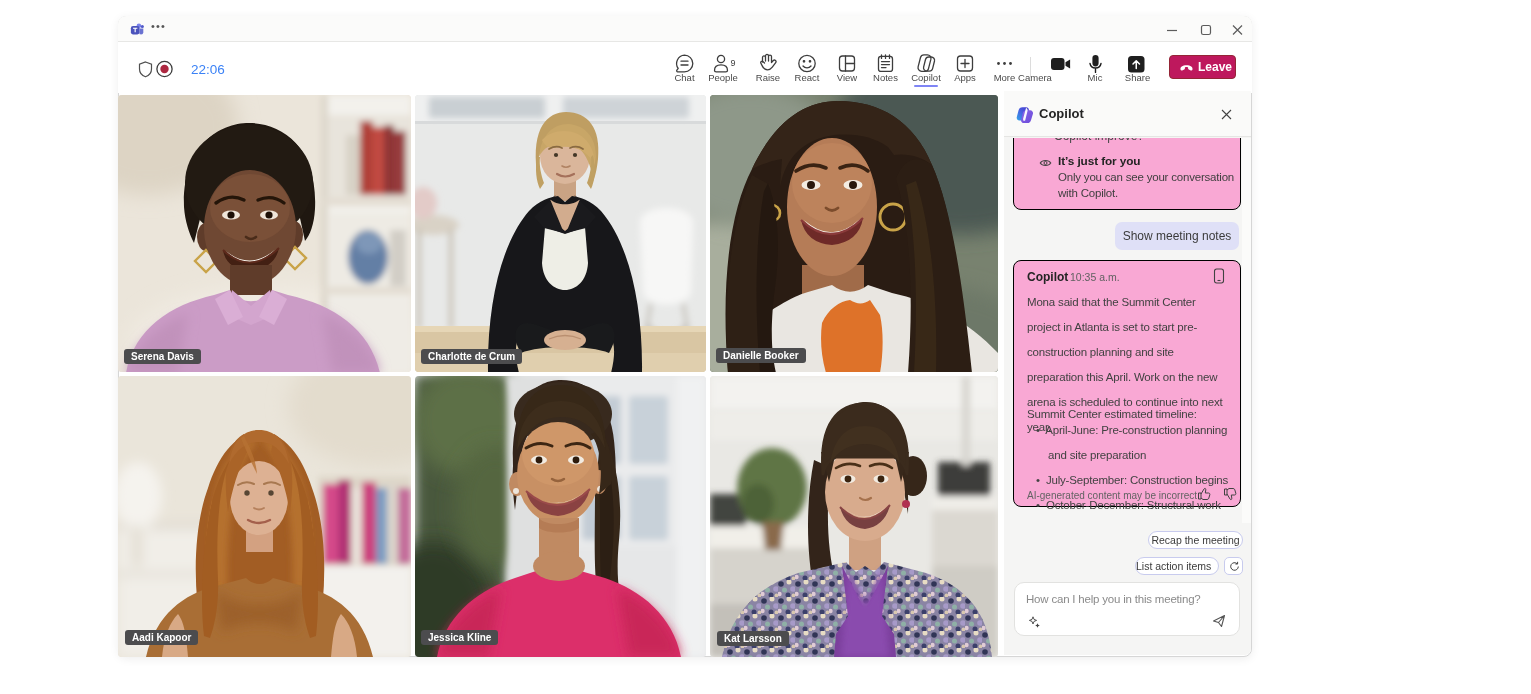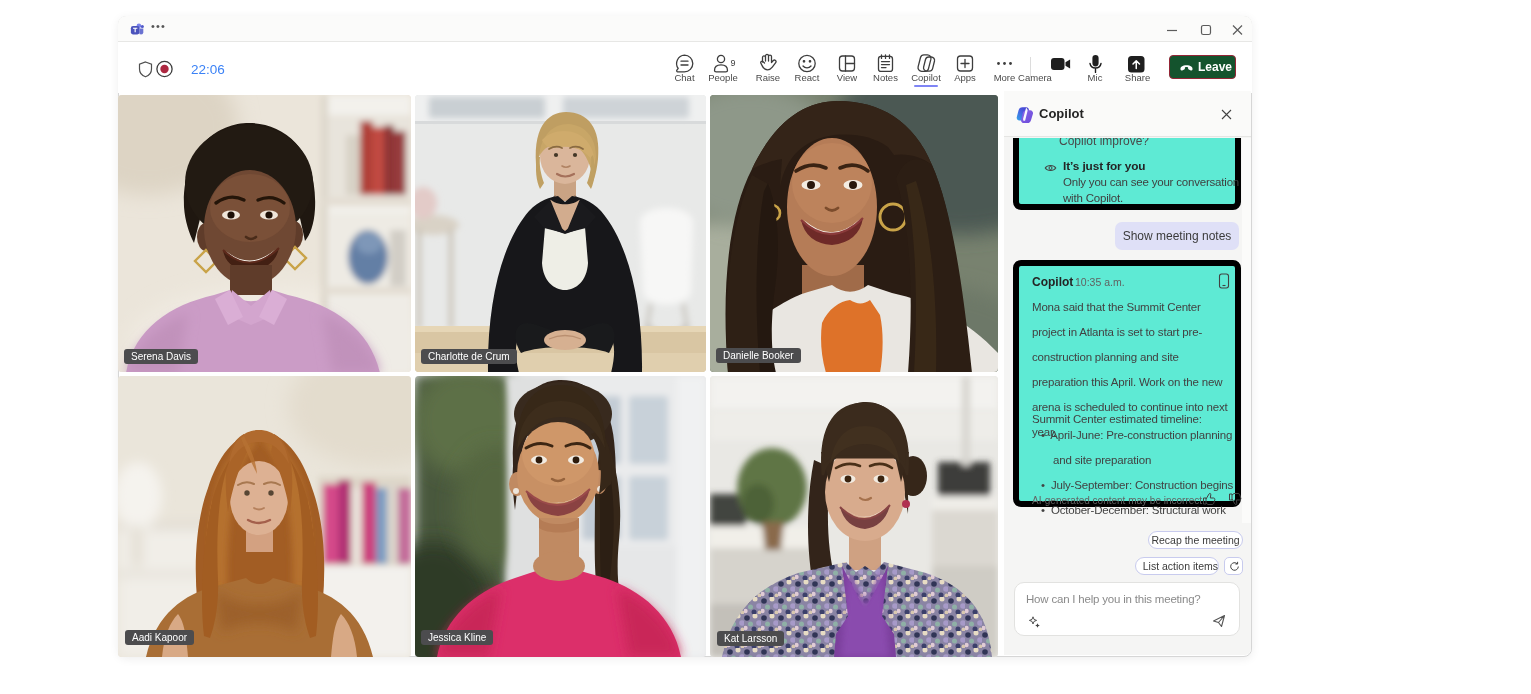--- a/index.html
+++ b/index.html
@@ -4,25 +4,25 @@
 <style>
   * { margin:0; padding:0; box-sizing:border-box; }
   html,body { width:1531px; height:694px; background:#ffffff; font-family:"Liberation Sans", sans-serif; position:relative; overflow:hidden; }
   .abs { position:absolute; }
   #win { position:absolute; left:118px; top:16px; width:1134px; height:641px; background:#fff; border:1px solid #d6d6d6; border-radius:8px; box-shadow:0 2px 10px rgba(0,0,0,0.07); }
   #titlebar { position:absolute; left:118px; top:16px; width:1134px; height:26px; background:#fbfbfa; border-bottom:1px solid #e7e7e5; border-radius:8px 8px 0 0; }
   #toolbar { position:absolute; left:118px; top:42px; width:1134px; height:51px; background:#fff; }
   .tb-label { position:absolute; font-size:9.5px; color:#4a4a4a; text-align:center; width:60px; transform:translateX(-50%); top:30px; }
   .tile { position:absolute; border-radius:4px; overflow:hidden; }
   .tile svg { display:block; }
-  .nametag { position:absolute; background:#4c4c4e; color:#fff; font-size:10px; line-height:15px; padding:0 7px; border-radius:3px; white-space:nowrap; }
+  .nametag { position:absolute; background:#4c4c4e; color:#fff; font-size:10px; line-height:15px; padding:0 7px; border-radius:3px; white-space:nowrap;font-weight:bold; }
   #panel { position:absolute; left:1004px; top:91px; width:247px; height:564px; background:#f5f5f4; border-radius:0 0 6px 0; }
   #phead { position:absolute; left:0; top:0; width:247px; height:46px; background:#fafaf9; border-bottom:1px solid #e5e5e3; }
   #pbody { position:absolute; left:0; top:47px; width:247px; height:517px; overflow:hidden; }
-  .card { position:absolute; background:#5eead4; border:6px solid #000000; border-radius:8px; }
+  .card { position:absolute; background:#f9a8d4; border:1px solid #000000; border-radius:8px; }
   .ptext { color:#424242; font-size:11.5px; line-height:25px; letter-spacing:-0.18px; }
 </style>
 </head>
 <body>
 <div id="win"></div>
 <div id="titlebar">
 
   <svg class="abs" style="left:12px;top:6px" width="14" height="14" viewBox="0 0 16 16">
     <circle cx="10.2" cy="4.2" r="2.6" fill="#7b83eb"></circle>
     <circle cx="14.1" cy="5.1" r="1.8" fill="#5059c9"></circle>
@@ -108,21 +108,21 @@
       <path d="M47.5 2 a3.1 3.1 0 0 1 3.1 3.1 v5.2 a3.1 3.1 0 0 1 -6.2 0 v-5.2 a3.1 3.1 0 0 1 3.1 -3.1 z"></path>
       <path d="M42 10.5 a5.6 5.6 0 0 0 11 0 M47.5 16 v3.4" fill="none" stroke="#1f1f1f" stroke-width="1.4" stroke-linecap="round"></path>
       <rect x="80" y="3" width="16.5" height="16.5" rx="3.5"></rect>
       <path d="M88.25 15.5 v-7 M85 11 l3.25 -3.3 L91.5 11" fill="none" stroke="#fff" stroke-width="1.5" stroke-linecap="round" stroke-linejoin="round"></path>
     </g>
   </svg>
   <div class="tb-label" style="left:917px;">Camera</div>
   <div class="tb-label" style="left:977px;">Mic</div>
   <div class="tb-label" style="left:1019.5px;">Share</div>
 
-  <div class="abs" style="left:1051px;top:12.5px;width:67px;height:24px;background:#14532d;border:1px solid #942536;border-radius:4px;">
+  <div class="abs" style="left:1051px;top:12.5px;width:67px;height:24px;background:#be185d;border:1px solid #942536;border-radius:4px;">
     <svg class="abs" style="left:9px;top:7px" width="15" height="10" viewBox="0 0 15 10">
       <path d="M1.5 6.5 C1 4 3.5 2.2 7.5 2.2 C11.5 2.2 14 4 13.5 6.5 C13.3 7.5 12.3 7.6 11.3 7.2 L9.8 6.5 C9.2 6.2 9 5.7 9.1 5 C9.2 4.3 8.6 4 7.5 4 C6.4 4 5.8 4.3 5.9 5 C6 5.7 5.8 6.2 5.2 6.5 L3.7 7.2 C2.7 7.6 1.7 7.5 1.5 6.5 Z" fill="#fff"></path>
     </svg>
     <div class="abs" style="left:28px;top:4px;font-size:12px;font-weight:bold;color:#fff;">Leave</div>
   </div>
 </div>
 
 <div class="tile" id="t1" style="left:118px;top:94.5px;width:293px;height:277.5px;background:#eae4da;">
 <svg width="293" height="278" viewBox="0 0 293 278">
   <defs>
@@ -558,21 +558,21 @@
       <div class="abs" style="left:13px;top:229px;font-size:10px;color:#636363;">AI-generated content may be incorrect</div>
       <svg class="abs" style="left:183px;top:226px" width="40" height="14" viewBox="0 0 40 14">
         <path d="M1.5 6 h2.5 v6 h-2.5 z M4 7 l3 -5 c0.8 -1.2 2 -0.6 1.8 0.8 l-0.5 3.2 h3.2 c1 0 1.6 0.8 1.3 1.8 l-1 3.4 c-0.2 0.8 -0.9 1.3 -1.7 1.3 h-4.1 l-2 -1.5" fill="none" stroke="#424242" stroke-width="1"></path>
         <g transform="translate(26,14) scale(1,-1)">
           <path d="M1.5 6 h2.5 v6 h-2.5 z M4 7 l3 -5 c0.8 -1.2 2 -0.6 1.8 0.8 l-0.5 3.2 h3.2 c1 0 1.6 0.8 1.3 1.8 l-1 3.4 c-0.2 0.8 -0.9 1.3 -1.7 1.3 h-4.1 l-2 -1.5" fill="none" stroke="#424242" stroke-width="1"></path>
         </g>
       </svg>
     </div>
 
     <div class="abs" style="left:144px;top:393px;width:95px;height:18px;background:#fff;border:1px solid #c8cbee;border-radius:9px;font-size:10.5px;color:#3b3b3b;text-align:center;line-height:16px;">Recap the meeting</div>
-    <div class="abs" style="left:131px;top:419px;width:84px;height:18px;background:#fff;border:1px solid #c8cbee;border-radius:9px;font-size:10.5px;color:#3b3b3b;text-align:right;line-height:16px;">List action items</div>
+    <div class="abs" style="left:131px;top:419px;width:84px;height:18px;background:#fff;border:1px solid #c8cbee;border-radius:9px;font-size:10.5px;color:#3b3b3b;text-align:left;line-height:16px;">List action items</div>
     <div class="abs" style="left:220px;top:419px;width:19px;height:18px;background:#fff;border:1px solid #c8cbee;border-radius:5px;">
       <svg class="abs" style="left:3.5px;top:3px" width="11" height="11" viewBox="0 0 11 11">
         <path d="M9.3 5.5 a3.8 3.8 0 1 1 -1.1 -2.7 M8.6 0.8 v2.2 h-2.2" fill="none" stroke="#424242" stroke-width="1"></path>
       </svg>
     </div>
 
     <div class="abs" style="left:10px;top:444px;width:226px;height:54px;background:#fff;border:1px solid #e2e2e0;border-radius:10px;">
       <div class="abs" style="left:11px;top:10px;font-size:11.5px;letter-spacing:-0.2px;color:#8a8a8a;">How can I help you in this meeting?</div>
       <svg class="abs" style="left:13px;top:33px" width="14" height="13" viewBox="0 0 14 13">
         <path d="M5 0.8 l1 2.6 2.6 1 -2.6 1 -1 2.6 -1 -2.6 -2.6 -1 2.6 -1 z" fill="none" stroke="#424242" stroke-width="0.9"></path>

